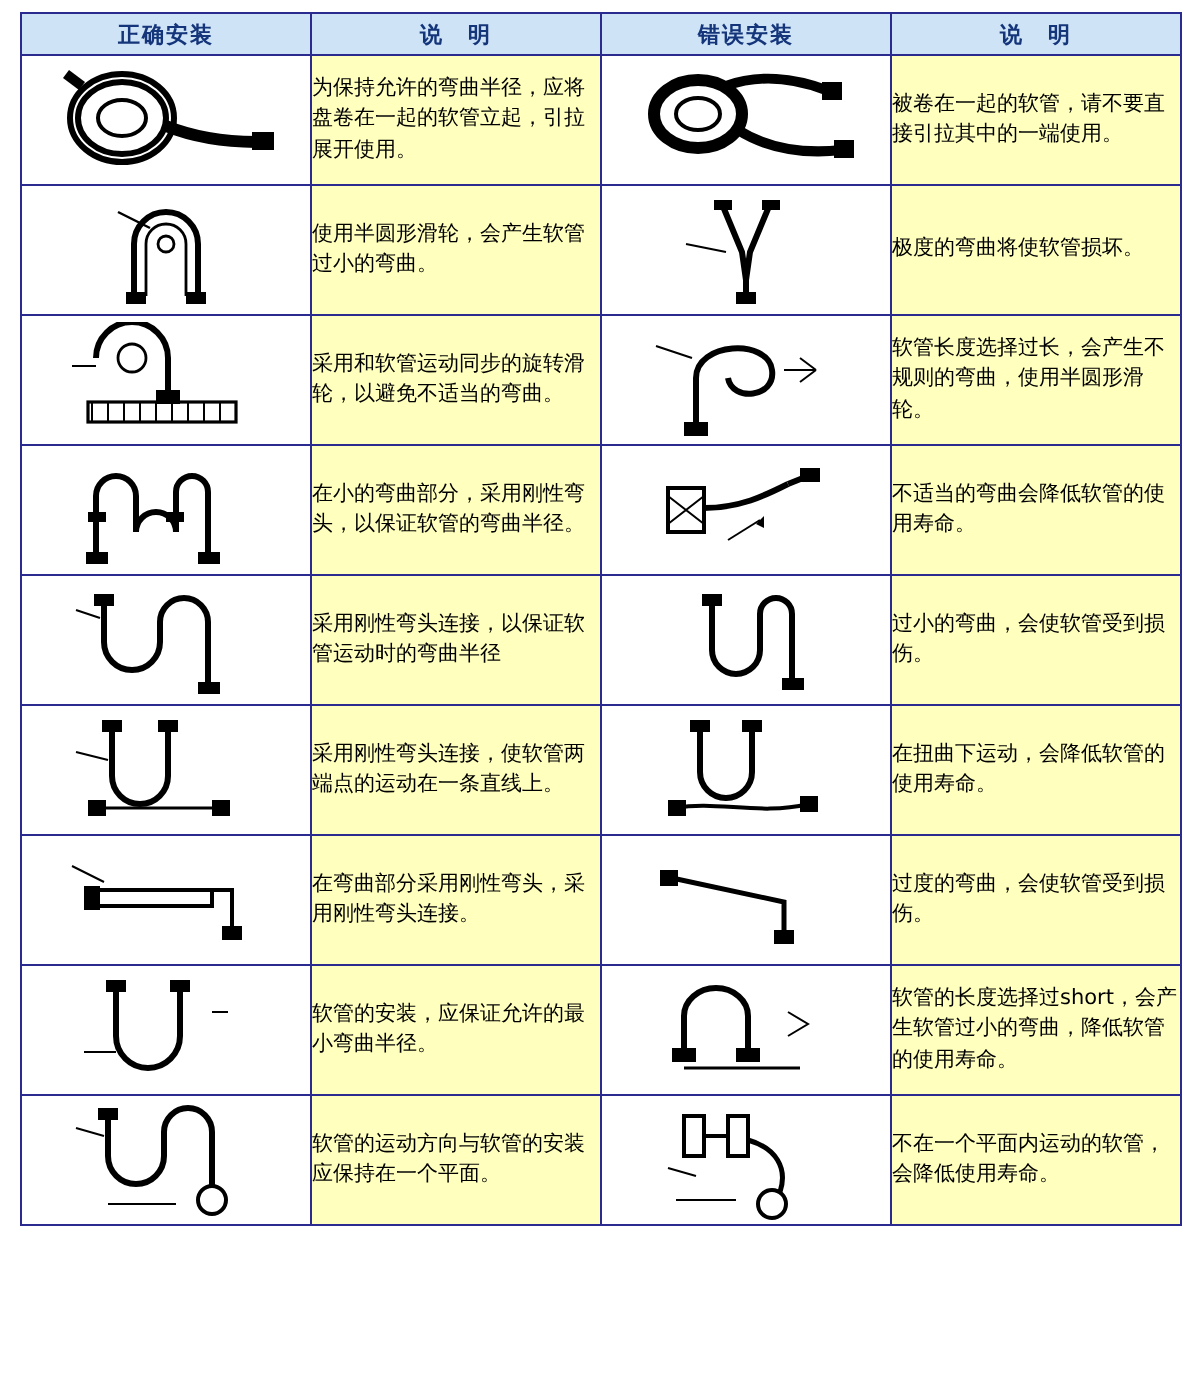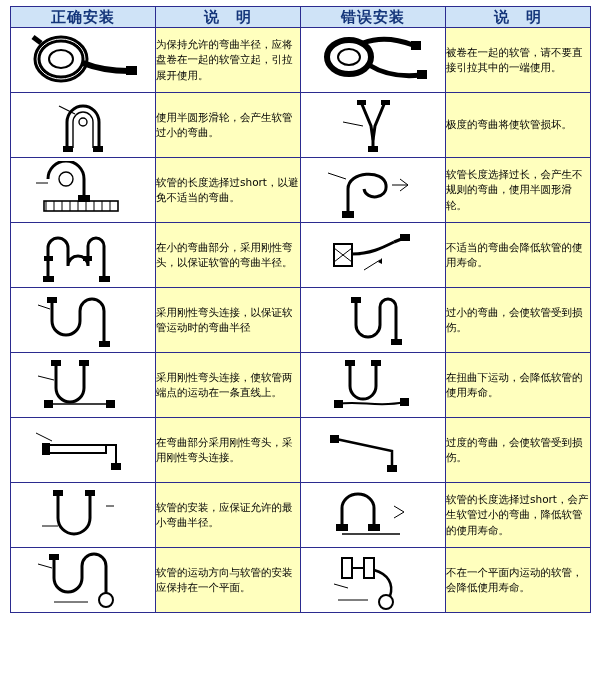--- a/index.html
+++ b/index.html
@@ -38,21 +38,21 @@
   table.spec col.txt { width: 145px; }
 
   table.spec th, table.spec td {
     border: 1px solid #2b2b8f;
     vertical-align: middle;
     padding: 0;
   }
   thead th {
     background: #cfe3f7;
     color: #14357a;
-    font-size: 15px;
+    font-size: 11px;
     font-weight: bold;
     height: 20px;
     letter-spacing: 1px;
   }
   td.imgcell {
     background: #ffffff;
     height: 64px;
     text-align: center;
     position: relative;
   }
@@ -159,21 +159,21 @@
           <svg width="130" height="58" viewBox="0 0 130 58">
             <path d="M30 18 A18 18 0 0 1 66 18 L66 40" fill="none" stroke="#000" stroke-width="3"></path>
             <circle cx="48" cy="18" r="7" fill="none" stroke="#000" stroke-width="1.4"></circle>
             <rect x="26" y="40" width="74" height="10" fill="none" stroke="#000" stroke-width="1.6"></rect>
             <path d="M28 40 L28 50 M36 40 L36 50 M44 40 L44 50 M52 40 L52 50 M60 40 L60 50 M68 40 L68 50 M76 40 L76 50 M84 40 L84 50 M92 40 L92 50" stroke="#000" stroke-width="1"></path>
             <rect x="60" y="34" width="12" height="7" fill="#000"></rect>
             <path d="M18 22 L30 22" stroke="#000" stroke-width="1"></path>
           </svg>
           <span class="sr">sync-rotating-pulley-correct</span>
         </td>
-        <td class="txtcell">软管的长度选择过short，以避免不适当的弯曲。</td>
+        <td class="txtcell">采用和软管运动同步的旋转滑轮，以避免不适当的弯曲。</td>
         <td class="imgcell">
           <svg width="130" height="62" viewBox="0 0 130 62">
             <path d="M40 54 L40 30 C40 12 76 10 78 26 C80 40 58 42 56 30" fill="none" stroke="#000" stroke-width="3"></path>
             <rect x="34" y="52" width="12" height="7" fill="#000"></rect>
             <path d="M20 14 L38 20" stroke="#000" stroke-width="1"></path>
             <path d="M92 20 L100 26 M92 32 L100 26" stroke="#000" stroke-width="1"></path>
             <path d="M84 26 L100 26" stroke="#000" stroke-width="1"></path>
           </svg>
           <span class="sr">too-long-hose-wrong</span>
         </td>

